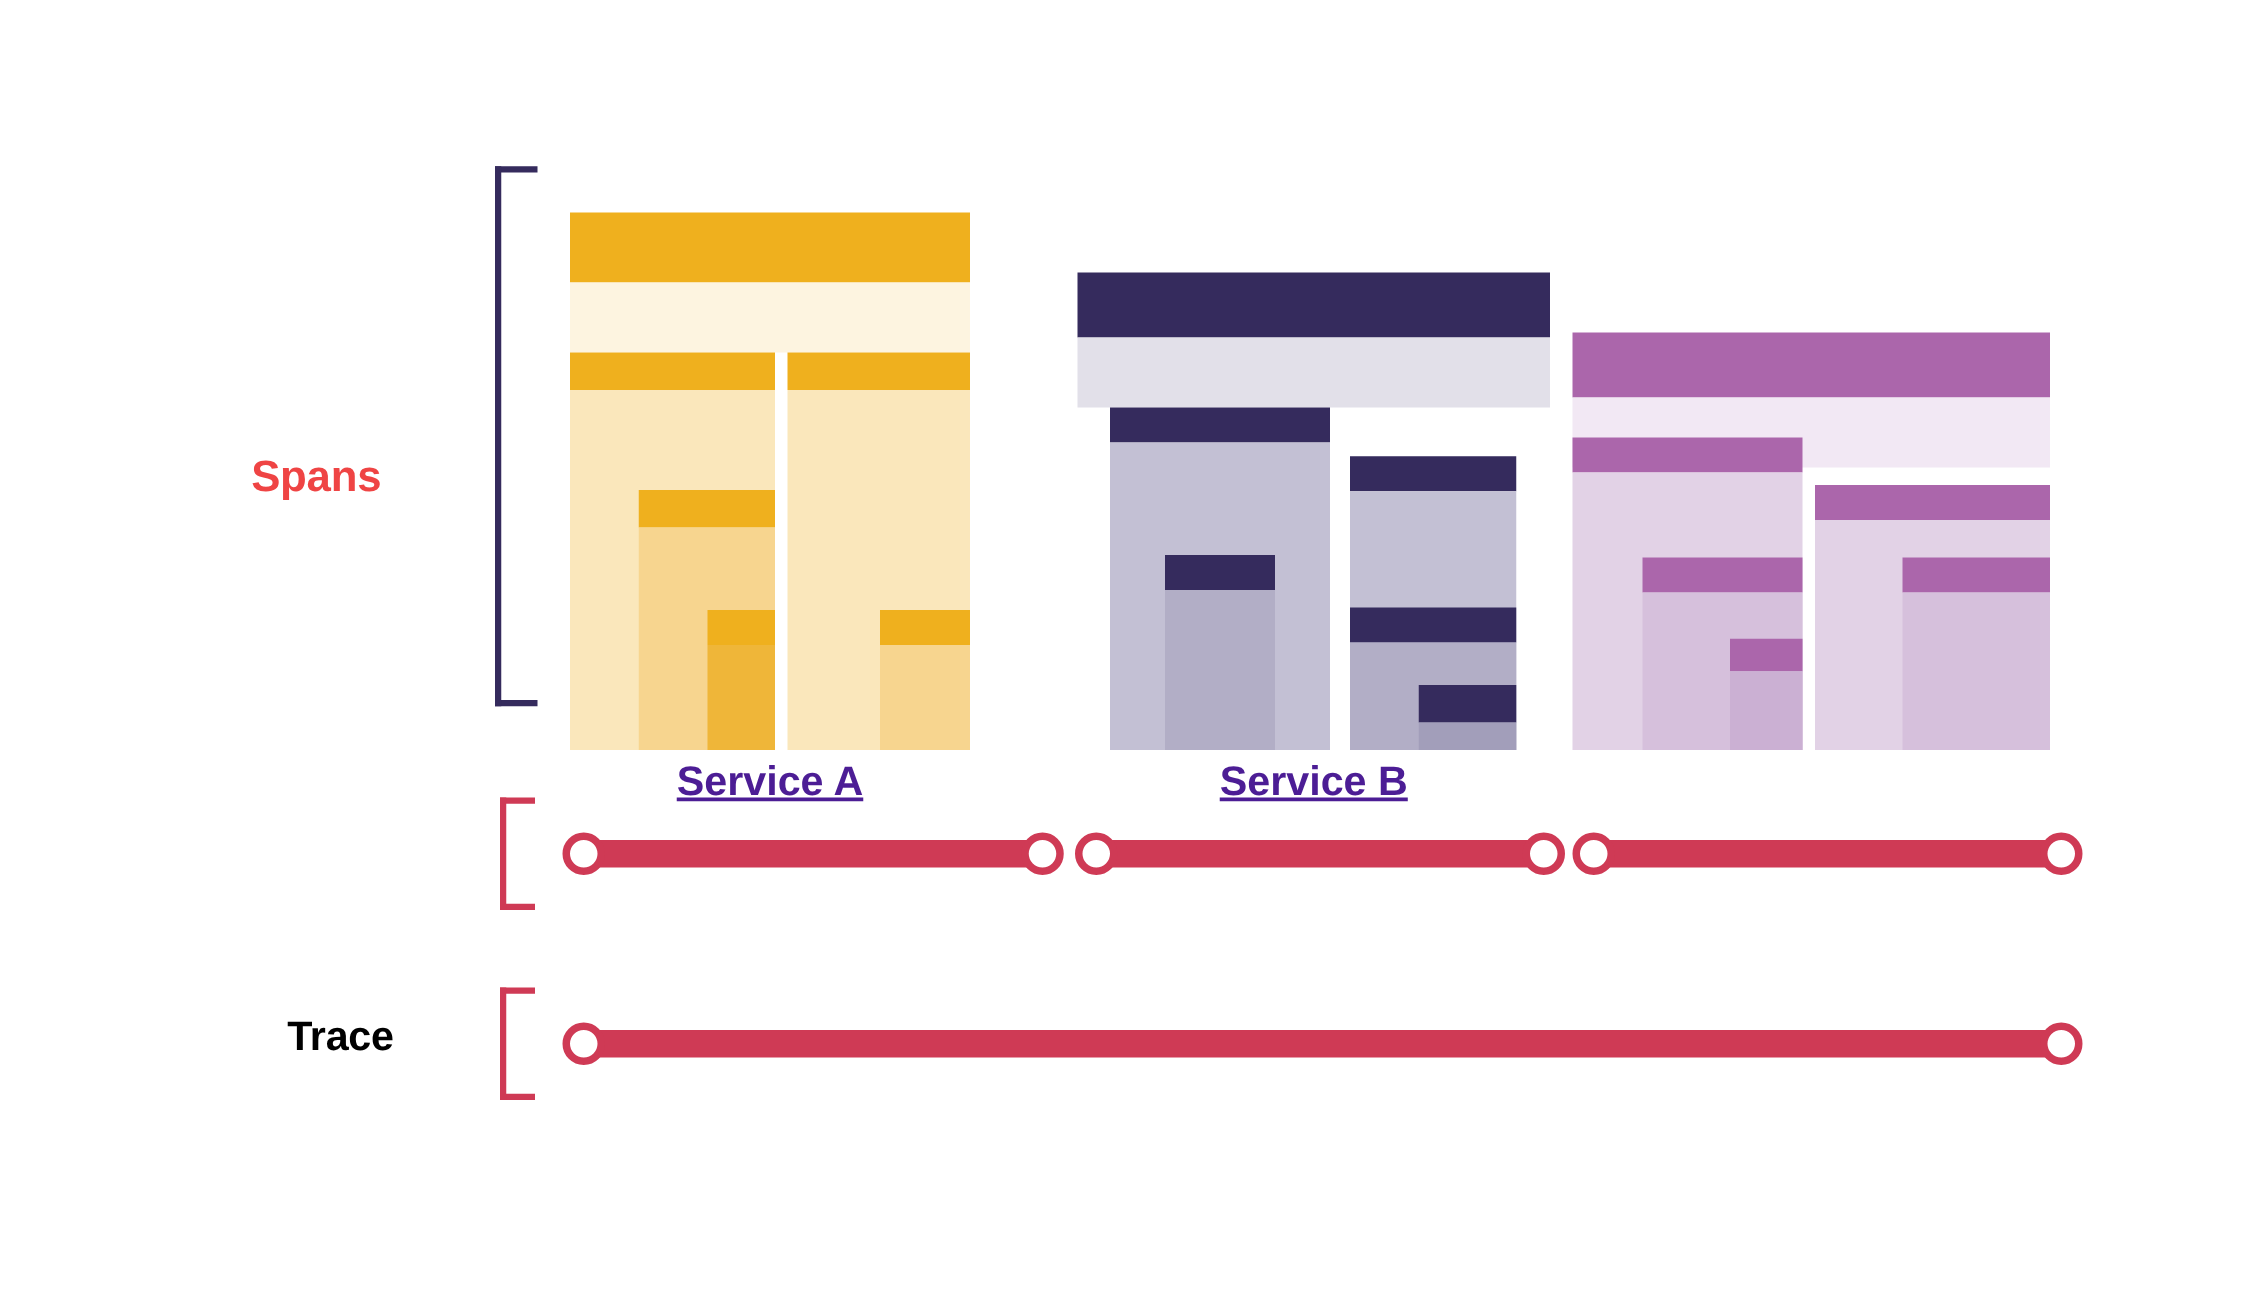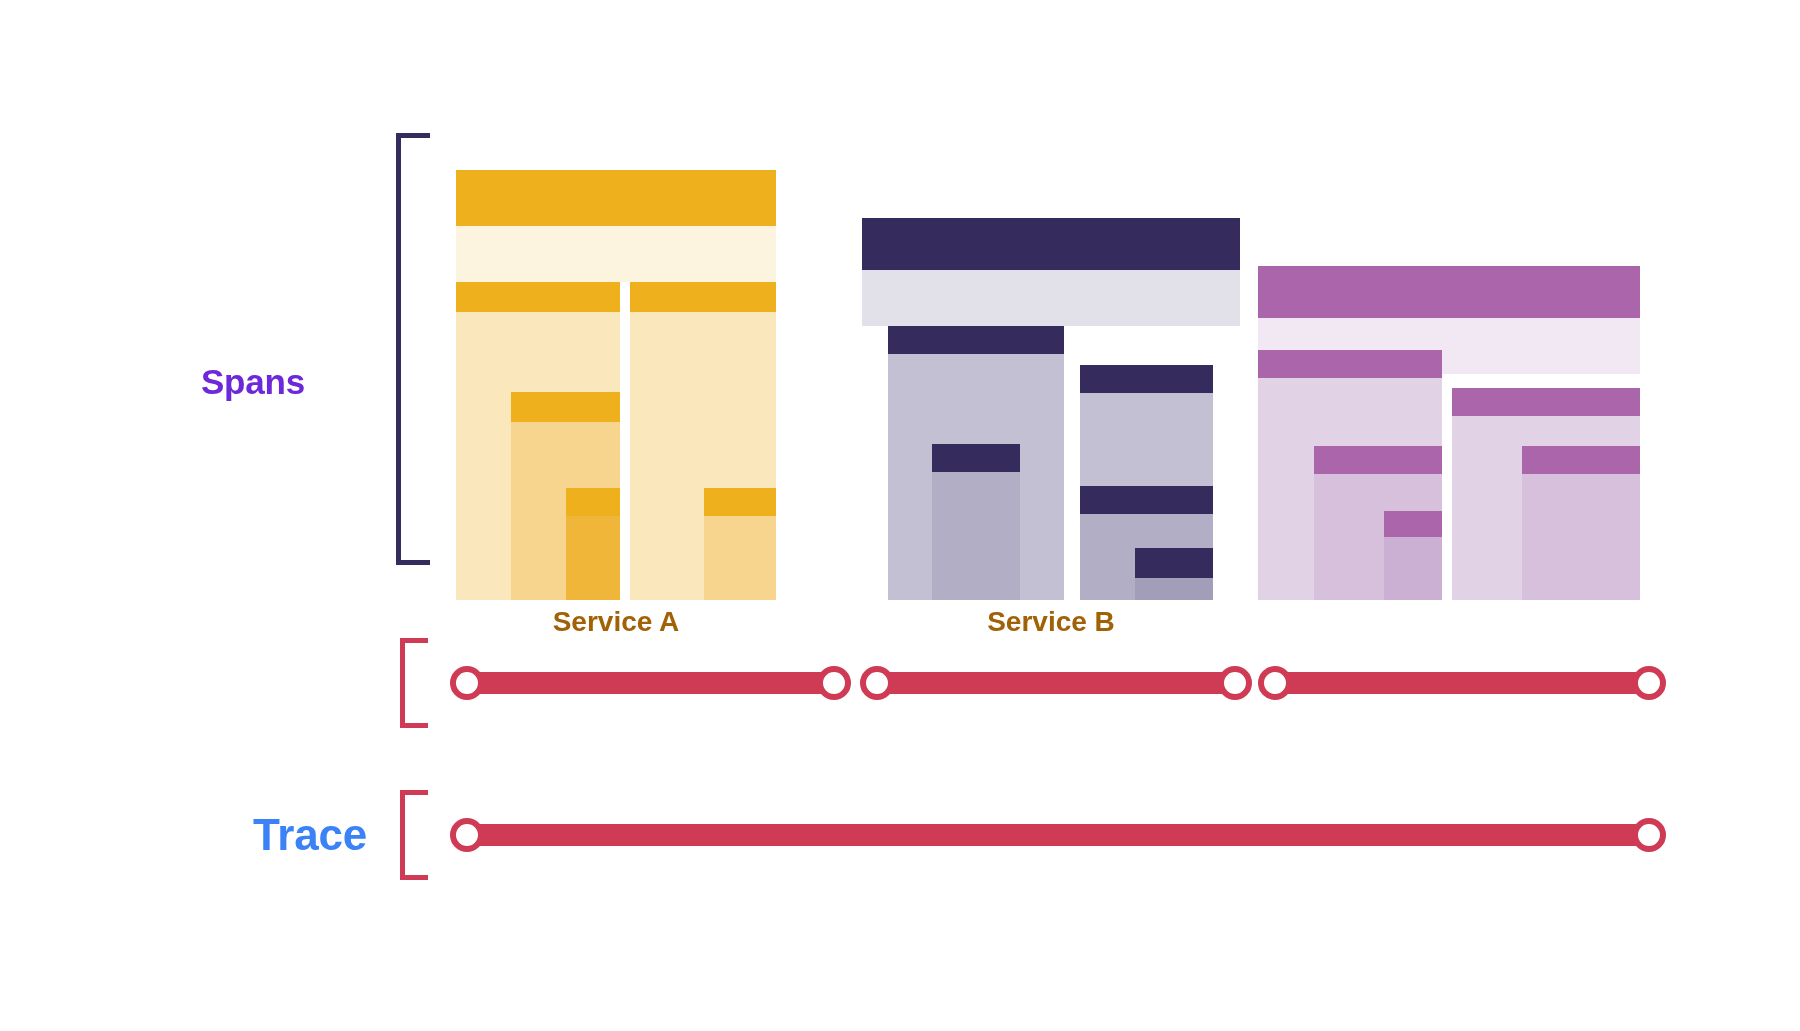--- a/index.html
+++ b/index.html
@@ -26,33 +26,33 @@
   .row-label {
     position: absolute;
     font-weight: bold;
     white-space: nowrap;
     letter-spacing: -0.2px;
   }
   #label-spans {
     right: 1495px;
     top: 362px;
     font-size: 35px;
-    color: #6d28d9;
+    color: #ef4444;
   }
   #label-transactions {
     right: 1485px;
     top: 655px;
     font-size: 35px;
     color: #cf3a55;
   }
   #label-trace {
-    right: 1433px;
+    right: 1485px;
     top: 810px;
-    font-size: 44px;
-    color: #3b82f6;
+    font-size: 33px;
+    color: #000000;
   }
 
   
   .bracket {
     position: absolute;
     border-style: solid;
     border-right: none;
     box-sizing: border-box;
   }
   #bracket-spans {
@@ -103,25 +103,26 @@
   }
   .span-body {
     position: absolute;
     left: 0;
     width: 100%;
   }
 
   
   .service-caption {
     position: absolute;
-    font-size: 28px;
+    font-size: 33px;
     font-weight: bold;
-    color: #a16207;
+    color: #4c1d95;
     text-align: center;
     white-space: nowrap;
+    text-decoration: underline;
   }
 
   
   .line-seg {
     position: absolute;
     height: 22px;
     background: #cf3a55;
   }
   .endpoint {
     position: absolute;

